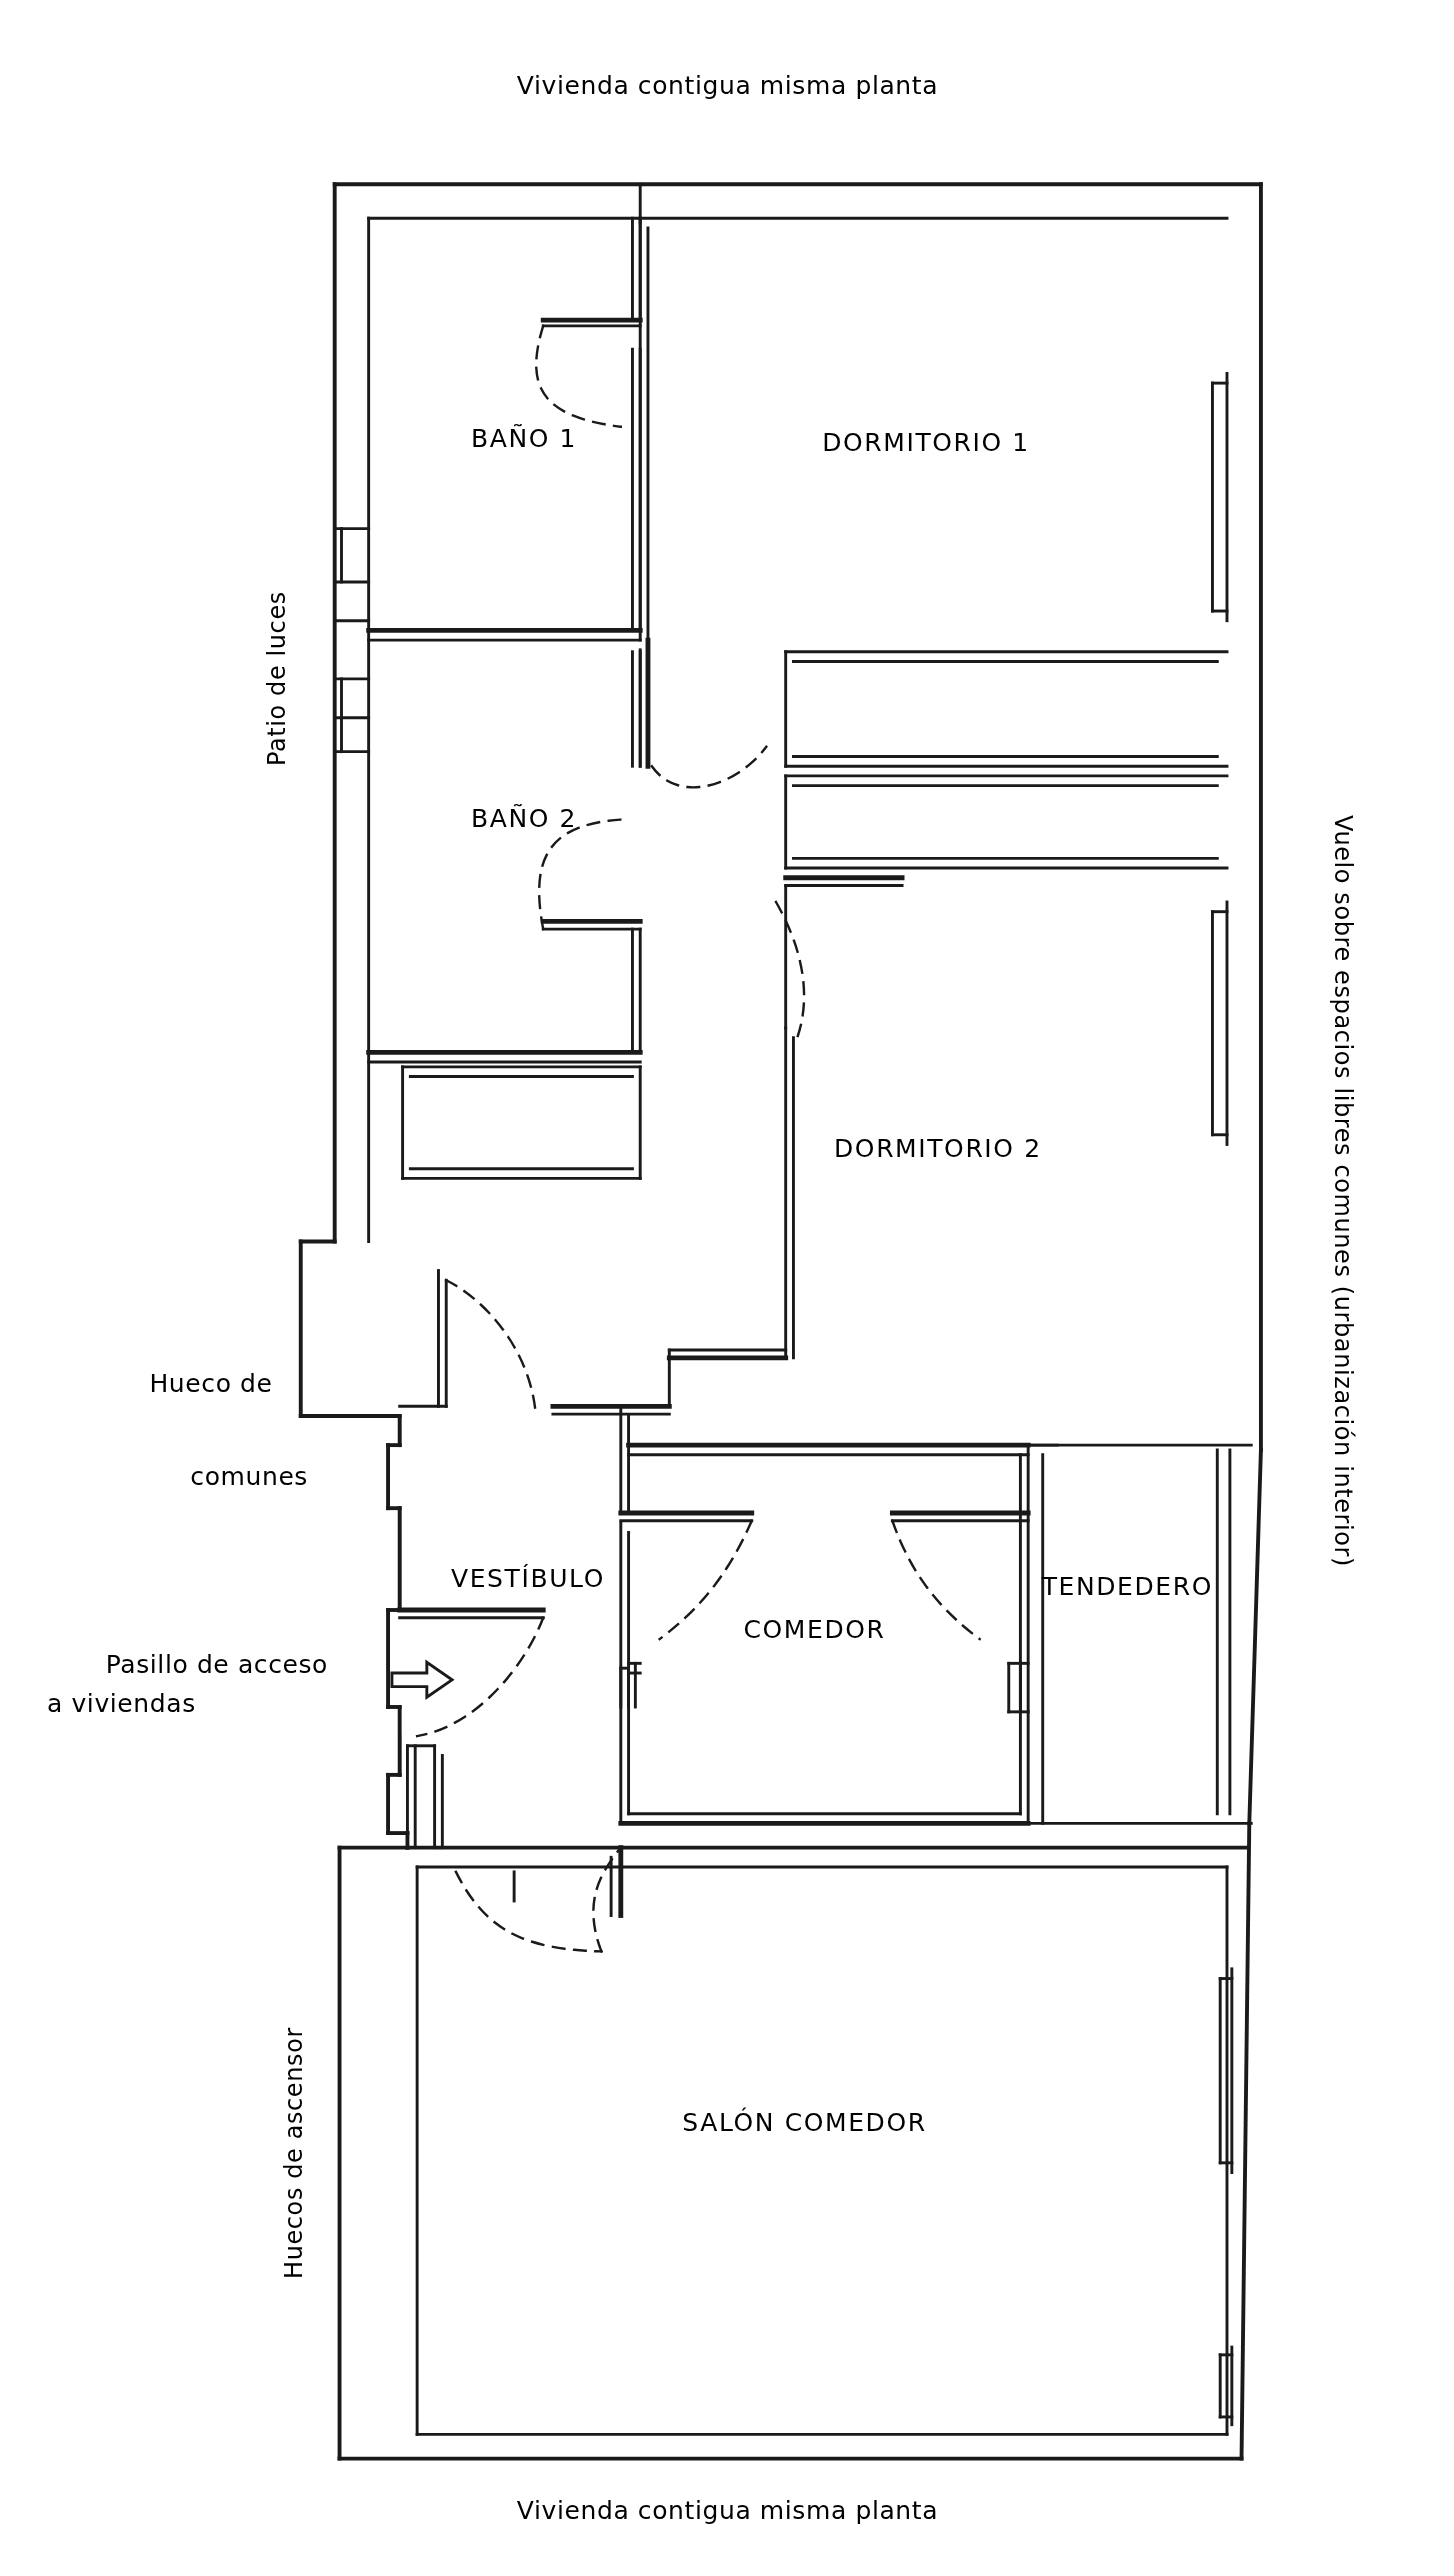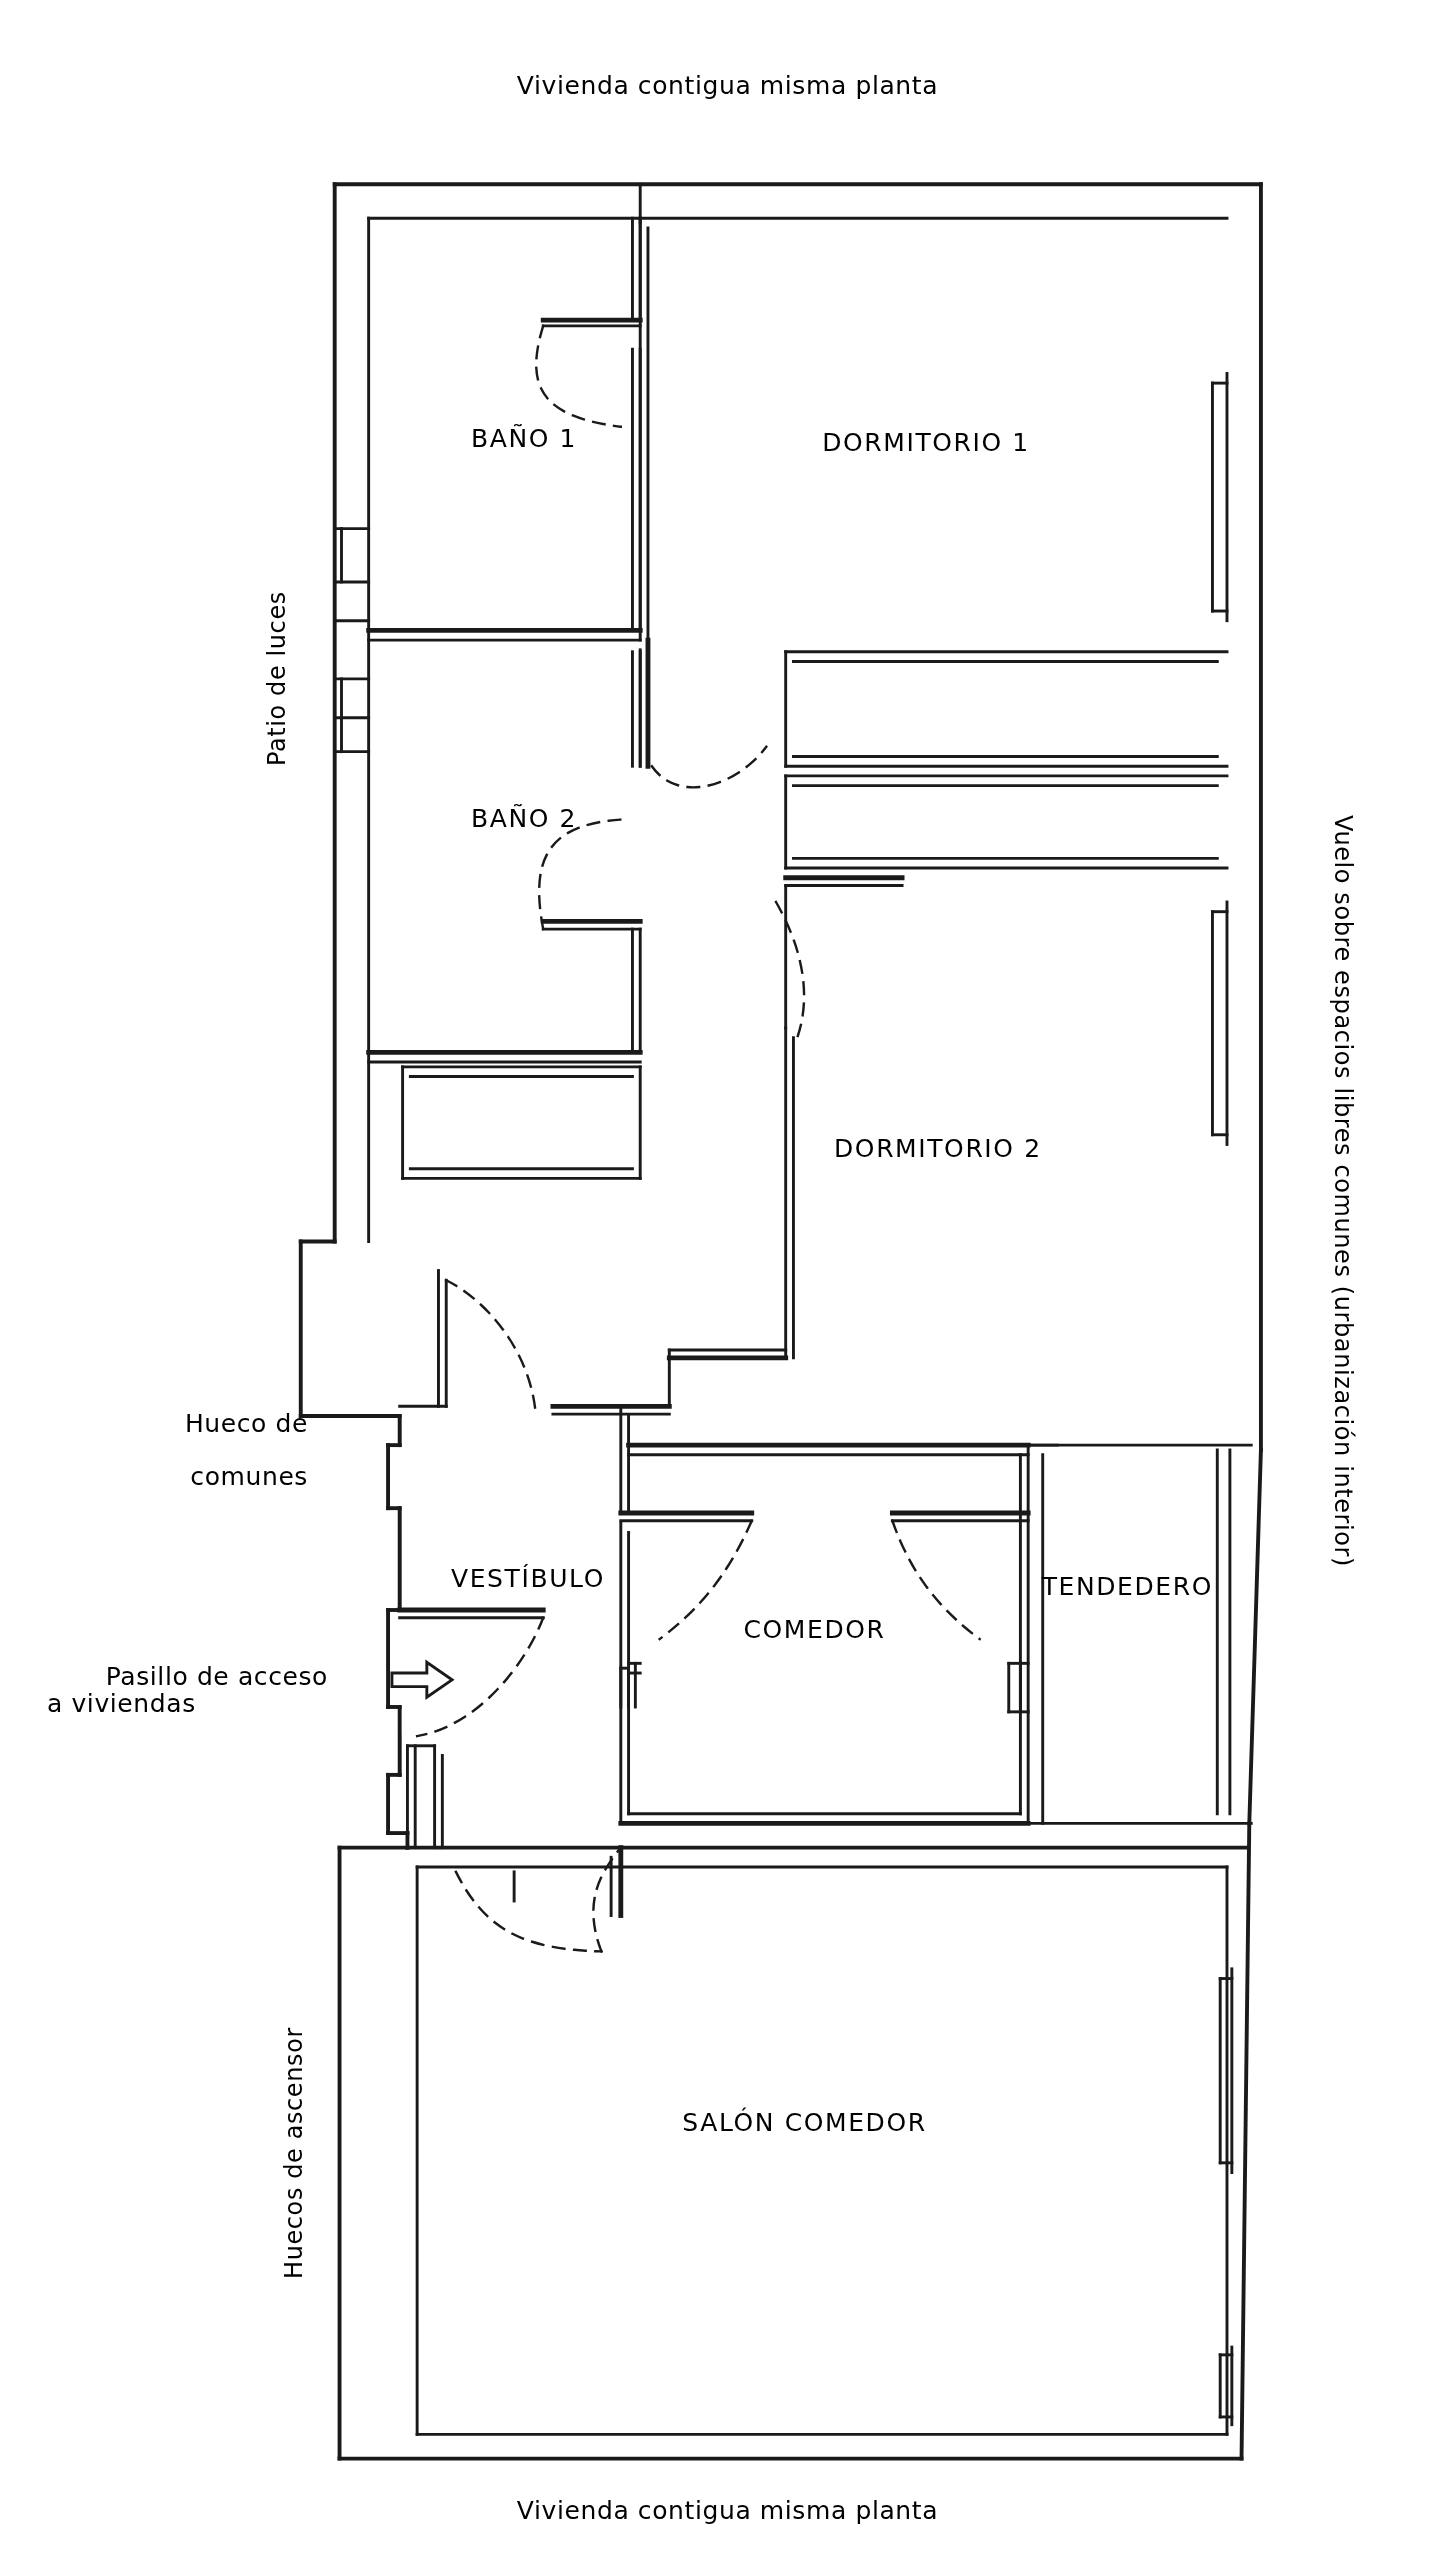--- a/index.html
+++ b/index.html
@@ -270,24 +270,24 @@
       <path d="M404 1725 L440 1725 L440 1714 L466 1732 L440 1750 L440 1739 L404 1739 Z" fill="#ffffff" stroke="#1a1a1a" stroke-width="3"></path>
     </g>
   </svg>
 
   <div class="lbl lbl-ext center" style="left:0; top:70px; width:1455px;">Vivienda contigua misma planta</div>
 
   <div class="lbl lbl-ext center" style="left:0; top:2495px; width:1455px;">Vivienda contigua misma planta</div>
 
   <div class="lbl lbl-side rot-left" style="left:262px; top:766px; width:310px;">Patio de luces</div>
 
-  <div class="lbl lbl-ext" style="left:114px; top:1408px; width:194px; text-align:right;">Hueco de</div>
+  <div class="lbl lbl-ext" style="left:114px; top:1368px; width:194px; text-align:center;">Hueco de</div>
   <div class="lbl lbl-ext" style="left:114px; top:1461px; width:194px; text-align:right;">comunes</div>
 
-  <div class="lbl lbl-ext" style="left:47px; top:1649px; width:281px; text-align:right;margin-top:12px;">Pasillo de acceso</div>
+  <div class="lbl lbl-ext" style="left:47px; top:1649px; width:281px; text-align:right;">Pasillo de acceso</div>
   <div class="lbl lbl-ext" style="left:47px; top:1688px; width:281px; text-align:left;">a viviendas</div>
 
   <div class="lbl lbl-side rot-left" style="left:279px; top:2279px; width:407px;">Huecos de ascensor</div>
 
   <div class="lbl lbl-side rot-right" style="left:1358px; top:815px; width:1164px;">Vuelo sobre espacios libres comunes (urbanización interior)</div>
 
   <div class="lbl lbl-room" style="left:427px; top:423px; width:194px; text-align:center;">BAÑO 1</div>
 
   <div class="lbl lbl-room" style="left:427px; top:803px; width:194px; text-align:center;">BAÑO 2</div>
 

